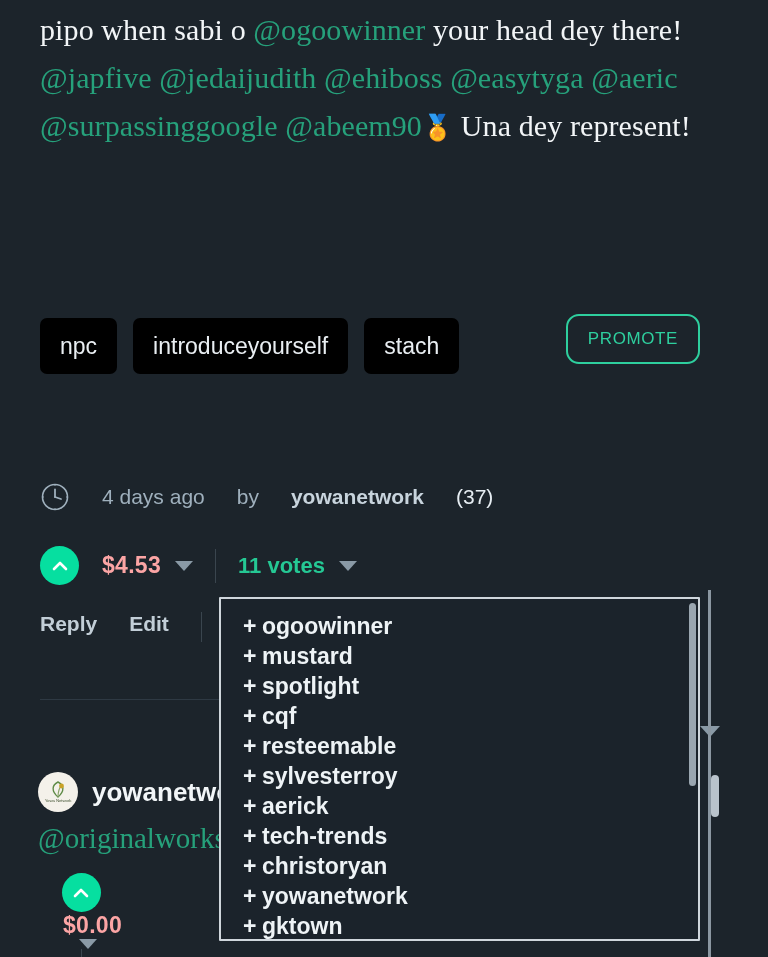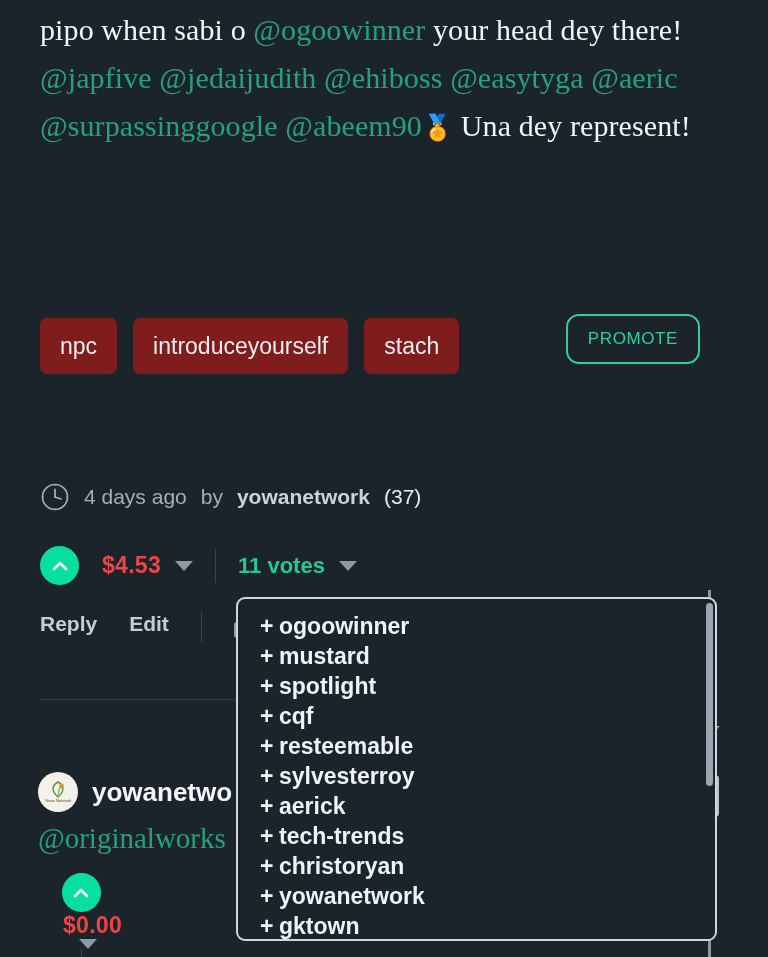--- a/index.html
+++ b/index.html
@@ -43,21 +43,21 @@
     position: absolute;
     left: 40px;
     top: 318px;
     width: 692px;
     display: flex;
     flex-wrap: wrap;
     gap: 14px 16px;
     align-items: flex-start;
   }
   .tag {
-    background: #7f1d1d;
+    background: #000000;
     border-radius: 7px;
     padding: 12px 20px;
     font-size: 23px;
     line-height: 32px;
     color: #e9eef2;
     white-space: nowrap;
     cursor: pointer;
   }
 
   .promote-btn {
@@ -75,21 +75,21 @@
     font-family: "Liberation Sans", sans-serif;
   }
 
   
   .meta-row {
     position: absolute;
     left: 40px;
     top: 482px;
     display: flex;
     align-items: center;
-    gap: 14px;
+    gap: 32px;
     font-size: 21px;
     color: #9fb0bd;
   }
   .clock-icon { display: block; }
   .meta-author {
     color: #c8d4dd;
     font-weight: bold;
   }
   .meta-rep { color: #e6edf2; }
 
@@ -109,21 +109,21 @@
     background: #06dfa0;
     display: flex;
     align-items: center;
     justify-content: center;
     cursor: pointer;
     flex: none;
   }
   .payout {
     margin-left: 23px;
     font-size: 23px;
-    color: #ef4444;
+    color: #fca5a5;
     font-weight: bold;
     letter-spacing: 0.3px;
   }
   .caret {
     width: 0; height: 0;
     border-left: 9px solid transparent;
     border-right: 9px solid transparent;
     border-top: 10px solid #8a9aa6;
     margin-left: 14px;
     cursor: pointer;
@@ -264,25 +264,24 @@
 
   
   .dropdown {
     position: absolute;
     left: 219px;
     top: 597px;
     width: 481px;
     height: 344px;
     background: #1b232b;
     border: 2px solid #cfd6dc;
-    border-radius: 9px;
+    border-radius: 1px;
     box-sizing: border-box;
     padding: 12px 0 10px 0;
     overflow: hidden;
-    margin-left: 17px;
   }
   .dd-item {
     font-size: 23px;
     font-weight: bold;
     color: #eef3f6;
     line-height: 30px;
     padding: 0 0 0 22px;
     white-space: nowrap;
     cursor: pointer;
   }

